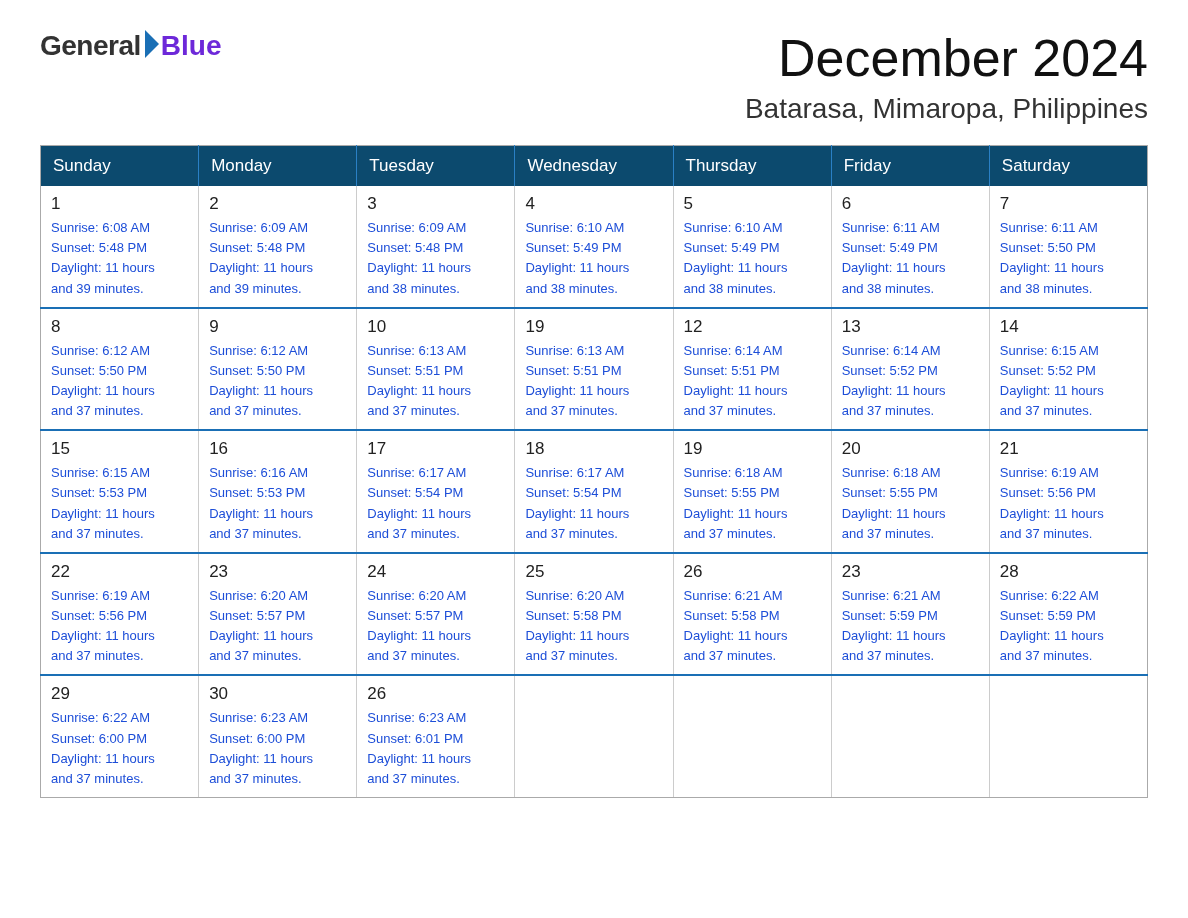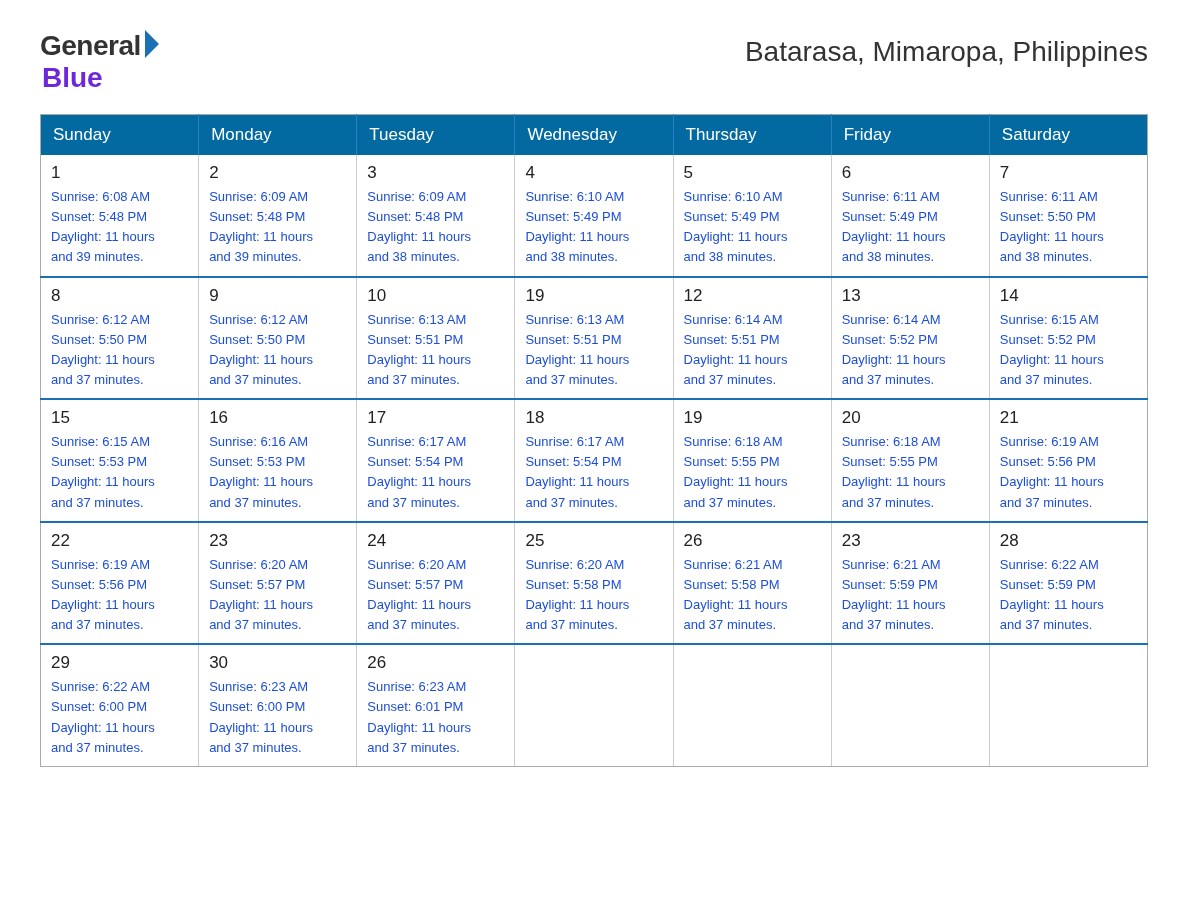--- a/index.html
+++ b/index.html
@@ -11,21 +11,21 @@
       min-height: 918px;
     }
     .header {
       display: flex;
       justify-content: space-between;
       align-items: flex-start;
       margin-bottom: 20px;
     }
     .logo {
       display: flex;
-      flex-direction: column;
+      flex-direction: row;
       align-items: flex-start;
     }
     .logo-top {
       display: flex;
       align-items: center;
     }
     .logo-general {
       font-size: 28px;
       font-weight: bold;
       color: #333;
@@ -59,21 +59,21 @@
       font-size: 28px;
       color: #333;
       margin-top: 6px;
     }
     .calendar-table {
       width: 100%;
       border-collapse: collapse;
       border: 1px solid #aaa;
     }
     .calendar-table thead tr th {
-      background-color: #0369a1;
+      background-color: #0c4a6e;
       color: #fff;
       font-size: 17px;
       font-weight: normal;
       padding: 10px 12px;
       text-align: left;
       border-right: 1px solid #2a80c5;
     }
     .calendar-table thead tr th:last-child {
       border-right: none;
     }
@@ -113,20 +113,21 @@
 
 <div class="header">
   <div class="logo">
     <div class="logo-top">
       <span class="logo-general">General</span>
       <div class="logo-triangle"></div>
     </div>
     <span class="logo-blue">Blue</span>
   </div>
   <div class="title-section">
+    <div class="main-title">December 2024</div>
     <div class="subtitle">Batarasa, Mimaropa, Philippines</div>
   </div>
 </div>
 
 <table class="calendar-table">
   <thead>
     <tr>
     <th>Sunday</th>
         <th>Monday</th>
         <th>Tuesday</th>

